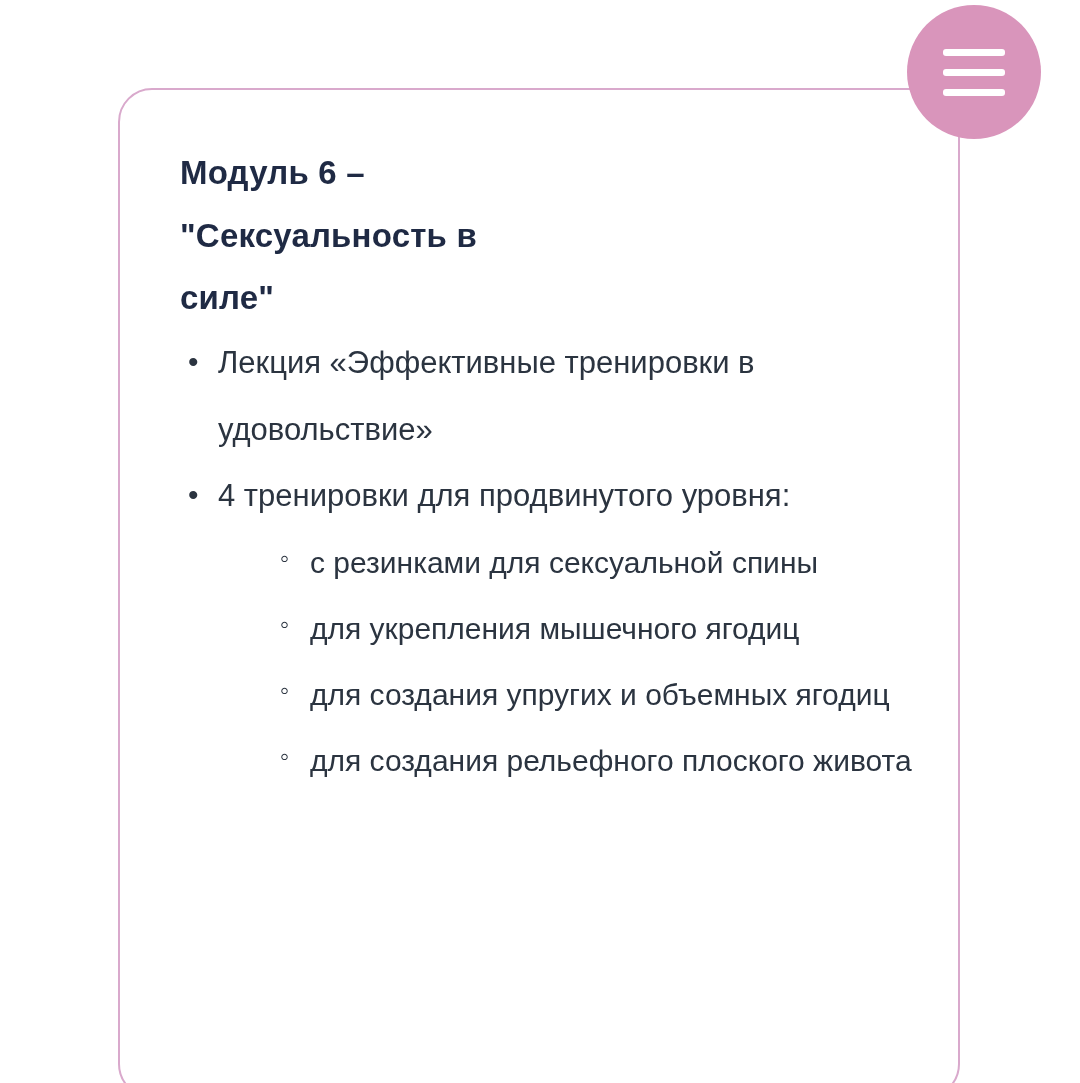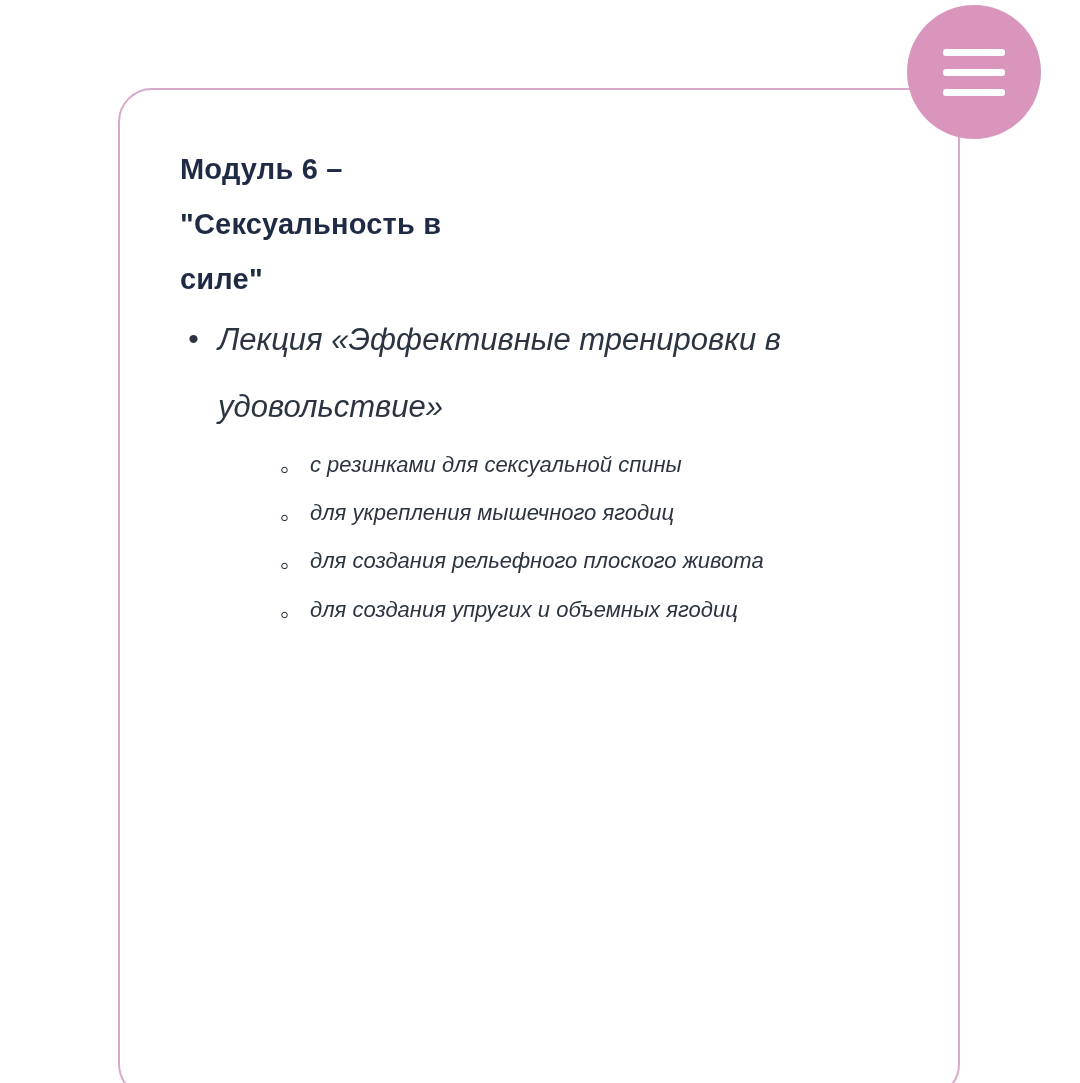--- a/index.html
+++ b/index.html
@@ -57,34 +57,33 @@
 
   
   .content {
     position: absolute;
     left: 180px;
     top: 142px;
     width: 760px;
   }
 
   .heading {
-    font-size: 29px;
+    font-size: 33px;
     font-weight: bold;
     color: #1f2a44;
     line-height: 1.9;
     letter-spacing: 0.2px;
     max-width: 420px;
     margin: 0;
   }
 
   ul.level1 {
     list-style: none;
     margin: 0;
     padding: 0;
-    font-style: italic;
   }
   ul.level1 > li {
     position: relative;
     padding-left: 38px;
     font-size: 31px;
     color: #2b3440;
     line-height: 2.15;
     margin: 0;
   }
   ul.level1 > li > .li-text {
@@ -100,21 +99,21 @@
   }
 
   ul.level2 {
     list-style: none;
     margin: 0;
     padding: 0 0 0 58px;
   }
   ul.level2 > li {
     position: relative;
     padding-left: 34px;
-    font-size: 22px;
+    font-size: 30px;
     color: #2b3440;
     line-height: 2.2;
   }
   ul.level2 > li::before {
     content: "\25E6";
     position: absolute;
     left: 4px;
     font-size: 26px;
     color: #2b3440;
   }
@@ -140,22 +139,23 @@
     <div>Модуль 6 –</div>
     <div>"Сексуальность в</div>
     <div>силе"</div>
   </div>
 
   <ul class="level1">
     <li class="first-item-offset">
       <span class="li-text">Лекция «Эффективные тренировки в удовольствие»</span>
     </li>
     <li>
+      <span class="li-text">4 тренировки для продвинутого уровня:</span>
       <ul class="level2">
         <li>с резинками для сексуальной спины</li>
         <li>для укрепления мышечного ягодиц</li>
+        <li>для создания упругих и объемных ягодиц</li>
         <li>для создания рельефного плоского живота</li>
-        <li>для создания упругих и объемных ягодиц</li>
       </ul>
     </li>
   </ul>
 
 </div>
 
 </body></html>

